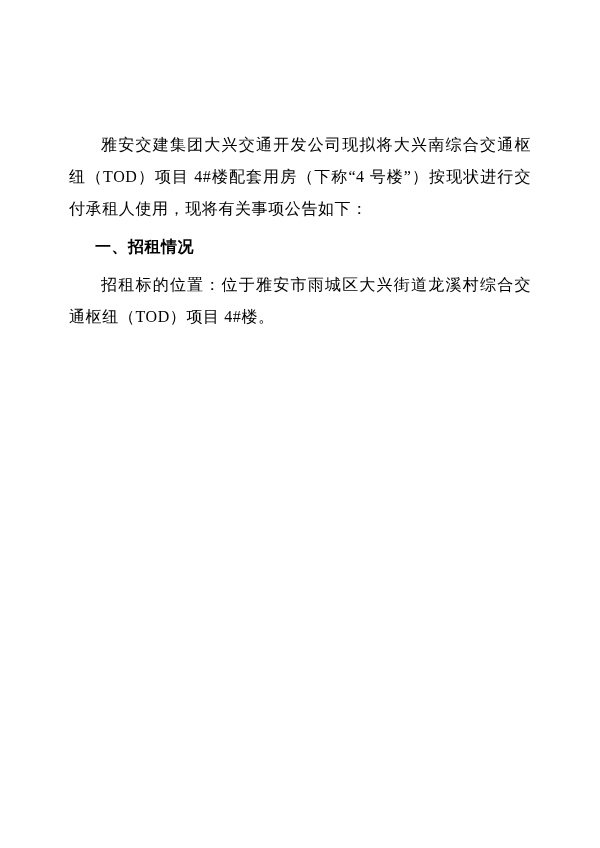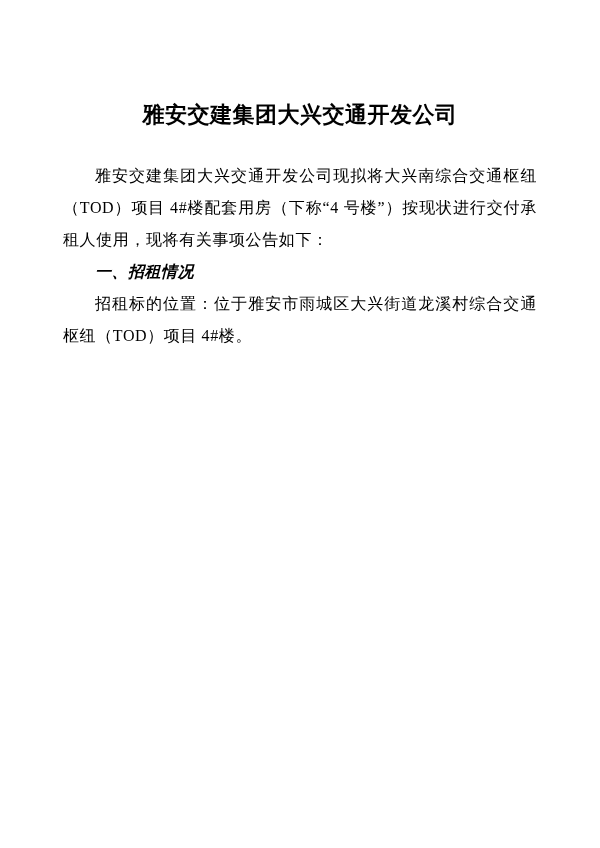--- a/index.html
+++ b/index.html
@@ -23,48 +23,46 @@
     font-size: 22px;
     line-height: 31px;
     font-weight: bold;
     text-align: center;
     letter-spacing: 0.5px;
   }
   .title-line {
     display: block;
   }
   .para {
-    margin: 0;
+    margin: 6px;
     font-size: 16px;
     line-height: 32px;
     text-align: justify;
     text-indent: 2em;
     letter-spacing: 0.6px;
   }
   .intro-para {
     margin-top: 30px;
   }
   .section-heading {
     margin: 0;
     font-size: 16px;
     line-height: 32px;
     font-weight: bold;
     text-indent: 2em;
     letter-spacing: 0.5px;
     font-family: "Liberation Sans", "DejaVu Sans", sans-serif;
-    font-style: italic;
   }
 </style>
 </head>
 <body>
 
 <div class="page">
 
   <h1 class="doc-title">
-    <span class="title-line">雅安交建集团大兴交通开发公司</span>
   </h1>
 
   <p class="para intro-para">雅安交建集团大兴交通开发公司现拟将大兴南综合交通枢纽（TOD）项目 4#楼配套用房（下称“4 号楼”）按现状进行交付承租人使用，现将有关事项公告如下：</p>
 
   <h2 class="section-heading">一、招租情况</h2>
 
   <p class="para">招租标的位置：位于雅安市雨城区大兴街道龙溪村综合交通枢纽（TOD）项目 4#楼。</p>
 
 
 

